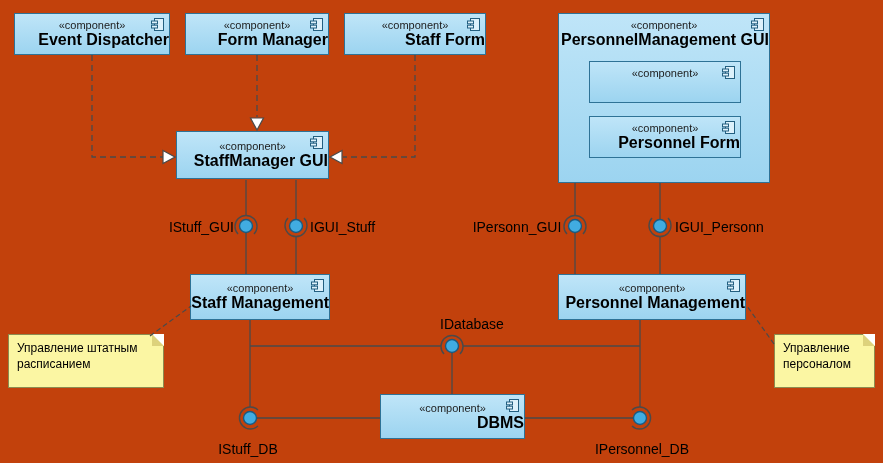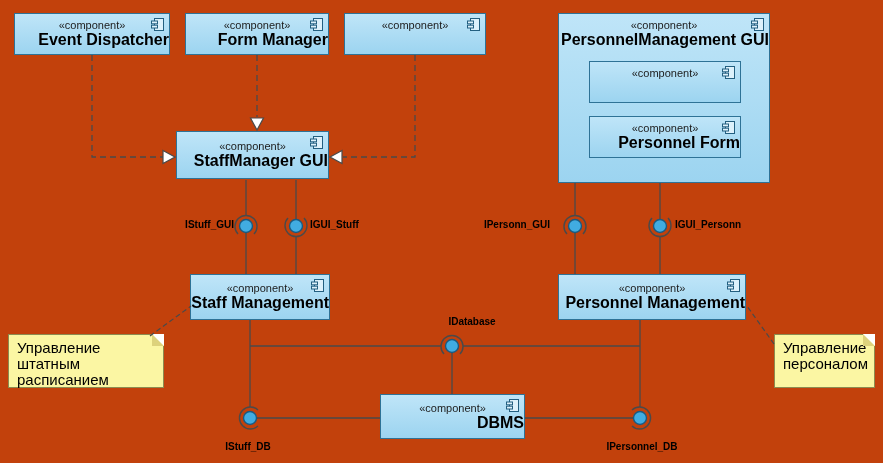--- a/index.html
+++ b/index.html
@@ -11,29 +11,29 @@
     position:absolute; box-sizing:border-box;
     background:linear-gradient(180deg,#bfe5f8 0%,#9cd4f0 100%);
     border:1px solid #2e7296; text-align:center; padding-top:5px;
   }
   .component .stereo { font-size:11px; line-height:13px; color:#1b1b1b; }
   .component .cname  { font-size:16px; line-height:15px; font-weight:bold; color:#000;text-align:right; }
   .comp-icon { position:absolute; top:3px; right:4px; width:15px; height:15px; }
   .ic { fill:#ddf1fb; stroke:#235f80; stroke-width:1; }
   .note {
     position:absolute; box-sizing:border-box; background:#fbf6a3;
-    border:1px solid #8c8c50; font-size:15px; line-height:16px;
+    border:1px solid #8c8c50; font-size:12px; line-height:16px;
     padding:5px 8px; color:#000;
   }
   .note::before {
     content:""; position:absolute; top:-1px; right:-1px;
     border-style:solid; border-width:0 12px 12px 0;
     border-color:#ffffff #ffffff #ddd27c #ddd27c;
   }
-  .lbl { position:absolute; font-size:10px; font-weight:bold; color:#000; white-space:nowrap; }
+  .lbl { position:absolute; font-size:14px; font-weight:normal; color:#000; white-space:nowrap; }
   svg.connectors { position:absolute; left:0; top:0; pointer-events:none; }
 </style>
 </head>
 <body>
 
 <div class="canvas">
 
   <div class="component" style="left:14px;top:13px;width:156px;height:42px">
     <span class="comp-icon">
       <svg width="15" height="15" viewBox="0 0 15 15">
@@ -60,20 +60,21 @@
 
   <div class="component" style="left:344px;top:13px;width:142px;height:42px">
     <span class="comp-icon">
       <svg width="15" height="15" viewBox="0 0 15 15">
           <rect class="ic" x="4.5" y="1.5" width="9" height="12"></rect>
           <rect class="ic" x="1.5" y="4" width="6" height="2.8"></rect>
           <rect class="ic" x="1.5" y="8.2" width="6" height="2.8"></rect>
         </svg>
     </span>
     <div class="stereo">«component»</div>
+    <div class="cname">Staff Form</div>
   </div>
 
   <div class="component" style="left:558px;top:13px;width:212px;height:170px">
     <span class="comp-icon">
       <svg width="15" height="15" viewBox="0 0 15 15">
           <rect class="ic" x="4.5" y="1.5" width="9" height="12"></rect>
           <rect class="ic" x="1.5" y="4" width="6" height="2.8"></rect>
           <rect class="ic" x="1.5" y="8.2" width="6" height="2.8"></rect>
         </svg>
     </span>

